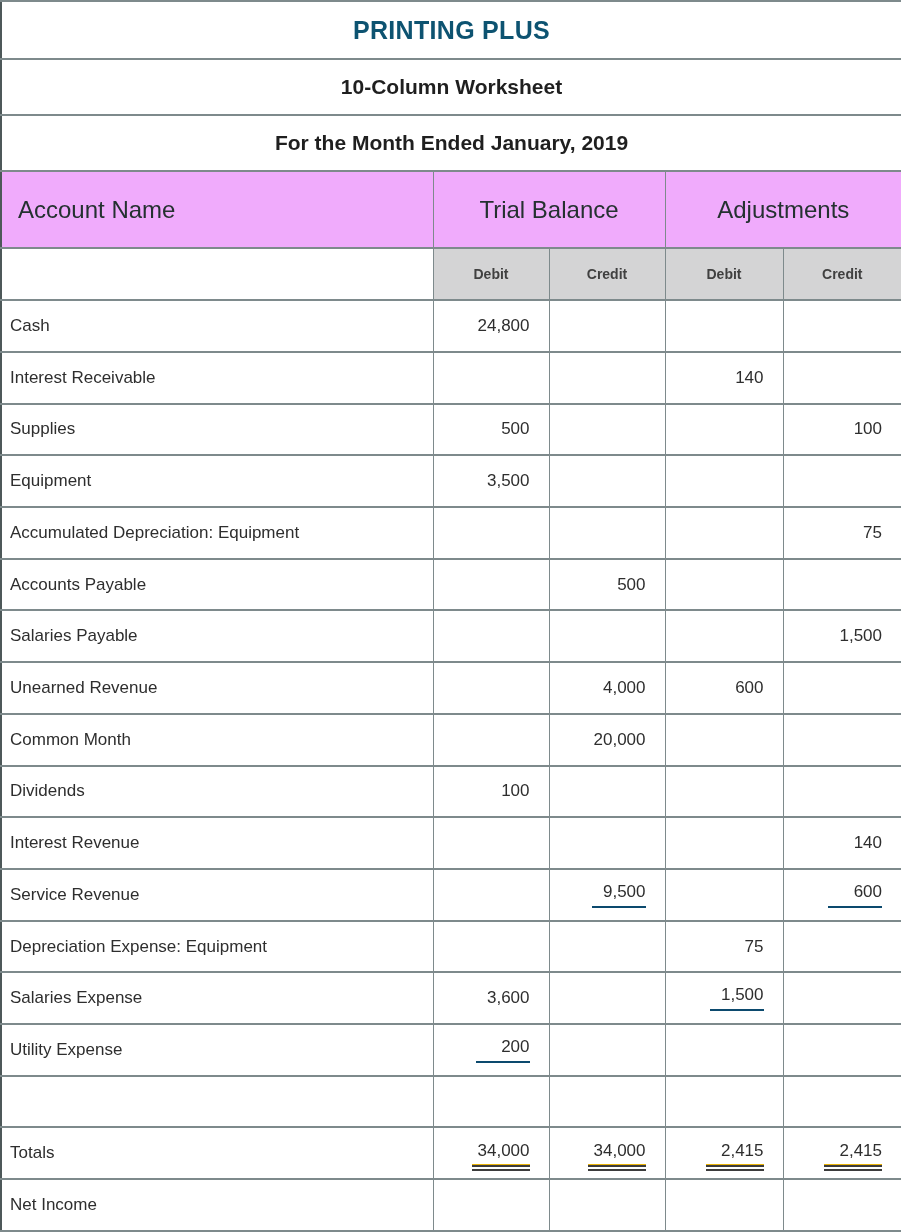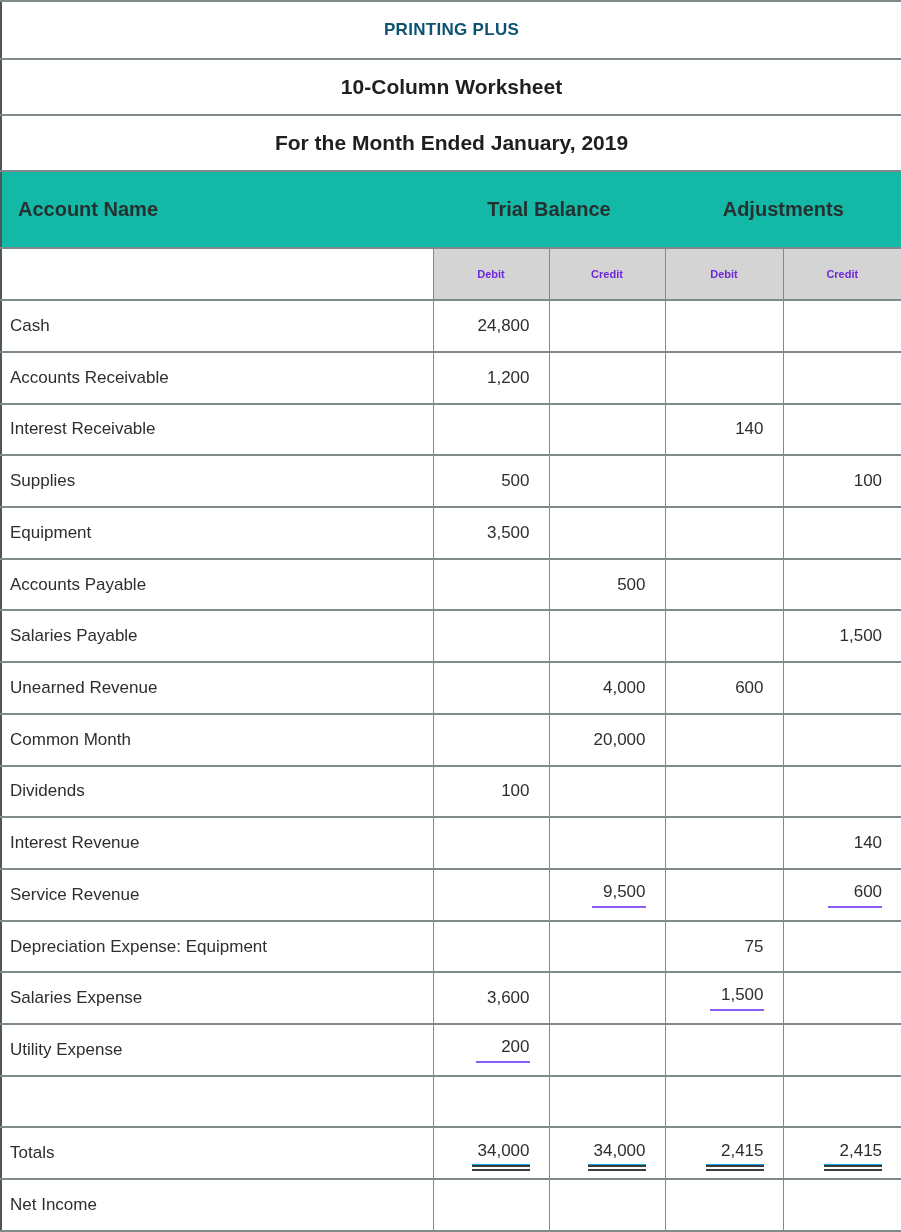--- a/index.html
+++ b/index.html
@@ -17,45 +17,45 @@
     border-left: 1px solid #7e8a8c;
     border-right: 1px solid #7e8a8c;
     border-top: 2px solid #7e8a8c;
     border-bottom: 2px solid #7e8a8c;
     box-sizing: border-box;
     vertical-align: middle;
     overflow: hidden;
   }
   .r-company td { height: 53px; text-align: center; }
   .company {
-    color: #0d5371; font-weight: bold; font-size: 17px; letter-spacing: 0.3px;
+    color: #0d5371; font-weight: bold; font-size: 25px; letter-spacing: 0.3px;
   }
   .r-title td, .r-period td { height: 51px; text-align: center; }
   .doc-title, .period { color: #1f1f1f; font-weight: bold; font-size: 21px; }
   .r-group td { height: 70px; }
   .green-cell {
-    background: #14b8a6; font-weight: bold; font-size: 20px; color: #243130;
+    background: #f0abfc; font-weight: normal; font-size: 24px; color: #243130;
   }
   .account-header { text-align: left; padding-left: 16px; }
   .group-header { text-align: center; }
   .r-sub td { height: 47px; }
   .gray-cell {
-    background: #d4d4d5; font-weight: bold; font-size: 11px;
-    text-align: center; color: #6d28d9;
+    background: #d4d4d5; font-weight: bold; font-size: 14px;
+    text-align: center; color: #404040;
   }
   tbody tr td { height: 47px; font-size: 17px; }
   .account-cell { text-align: left; padding-left: 8px; }
   .num-cell { text-align: right; padding-right: 19px; }
   .u-single {
     display: inline-block; min-width: 54px; text-align: right;
-    border-bottom: 2px solid #8b5cf6; padding-bottom: 4px;
+    border-bottom: 2px solid #0c4a6e; padding-bottom: 4px;
   }
   .u-double {
     display: inline-block; min-width: 58px; text-align: right;
-    position: relative; border-bottom: 2px solid #0ea5e9; padding-bottom: 3px;
+    position: relative; border-bottom: 2px solid #eab308; padding-bottom: 3px;
   }
   .u-double::after {
     content: ""; position: absolute; left: 0; right: 0;
     bottom: -7px; height: 2px;
     border-top: 2px solid #3c3c3c; border-bottom: 2px solid #3c3c3c;
   }
 </style>
 </head>
 <body>
 
@@ -99,46 +99,46 @@
     </tbody>
       <tbody>
         <tr>
     <td class="account-cell"><span>Cash</span></td>
     <td class="num-cell"><span>24,800</span></td>
     <td class="num-cell"><span></span></td>
     <td class="num-cell"><span></span></td>
     <td class="num-cell"><span></span></td>
   </tr>
         <tr>
-    <td class="account-cell"><span>Accounts Receivable</span></td>
-    <td class="num-cell"><span>1,200</span></td>
-    <td class="num-cell"><span></span></td>
-    <td class="num-cell"><span></span></td>
-    <td class="num-cell"><span></span></td>
-  </tr>
-        <tr>
     <td class="account-cell"><span>Interest Receivable</span></td>
     <td class="num-cell"><span></span></td>
     <td class="num-cell"><span></span></td>
     <td class="num-cell"><span>140</span></td>
     <td class="num-cell"><span></span></td>
   </tr>
         <tr>
     <td class="account-cell"><span>Supplies</span></td>
     <td class="num-cell"><span>500</span></td>
     <td class="num-cell"><span></span></td>
     <td class="num-cell"><span></span></td>
     <td class="num-cell"><span>100</span></td>
   </tr>
         <tr>
     <td class="account-cell"><span>Equipment</span></td>
     <td class="num-cell"><span>3,500</span></td>
     <td class="num-cell"><span></span></td>
     <td class="num-cell"><span></span></td>
     <td class="num-cell"><span></span></td>
+  </tr>
+        <tr>
+    <td class="account-cell"><span>Accumulated Depreciation: Equipment</span></td>
+    <td class="num-cell"><span></span></td>
+    <td class="num-cell"><span></span></td>
+    <td class="num-cell"><span></span></td>
+    <td class="num-cell"><span>75</span></td>
   </tr>
         <tr>
     <td class="account-cell"><span>Accounts Payable</span></td>
     <td class="num-cell"><span></span></td>
     <td class="num-cell"><span>500</span></td>
     <td class="num-cell"><span></span></td>
     <td class="num-cell"><span></span></td>
   </tr>
         <tr>
     <td class="account-cell"><span>Salaries Payable</span></td>

